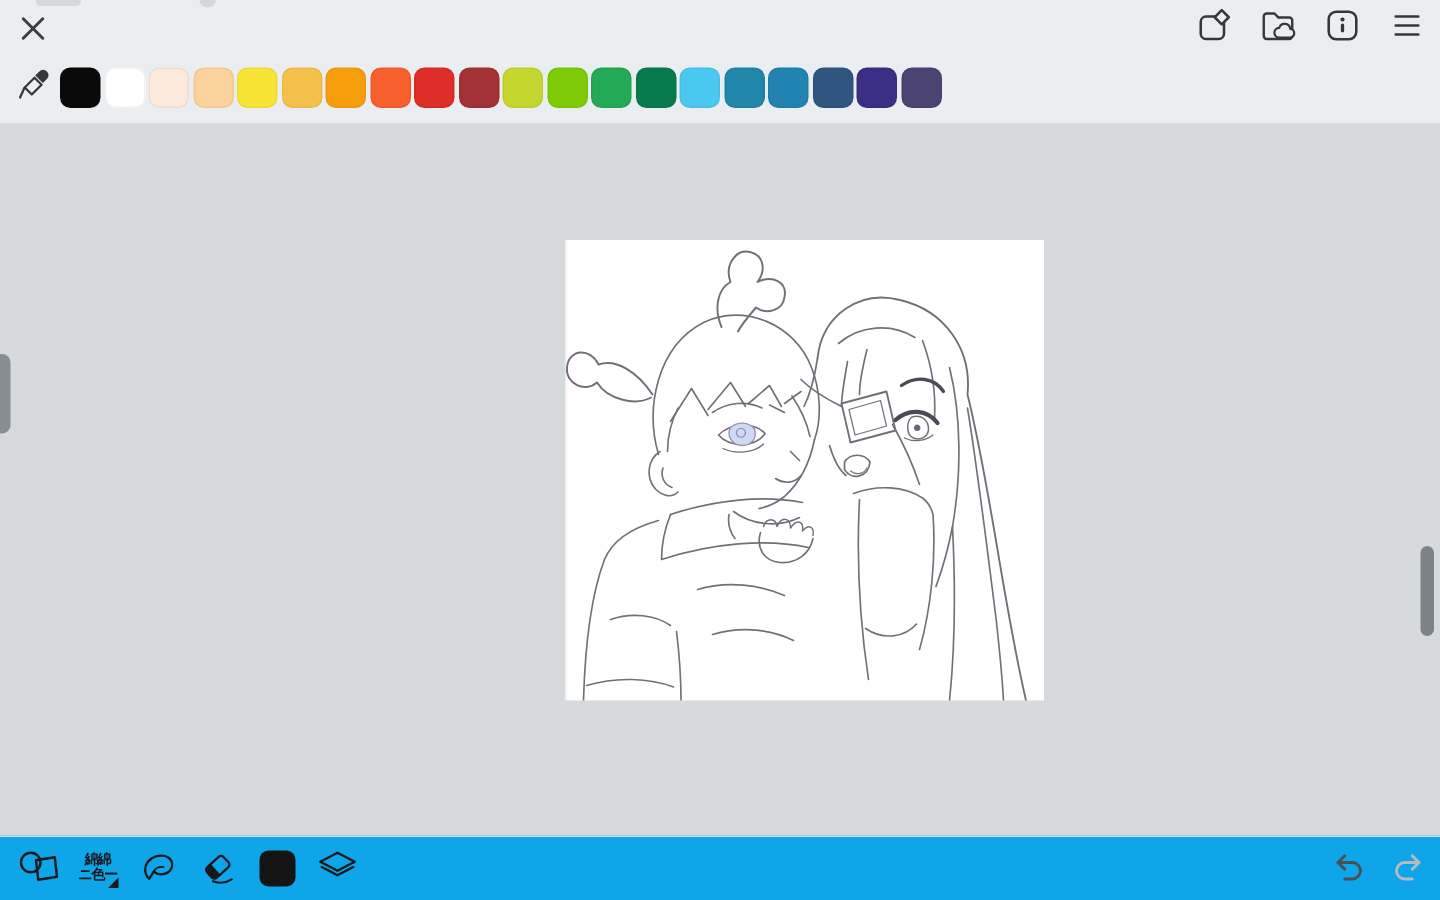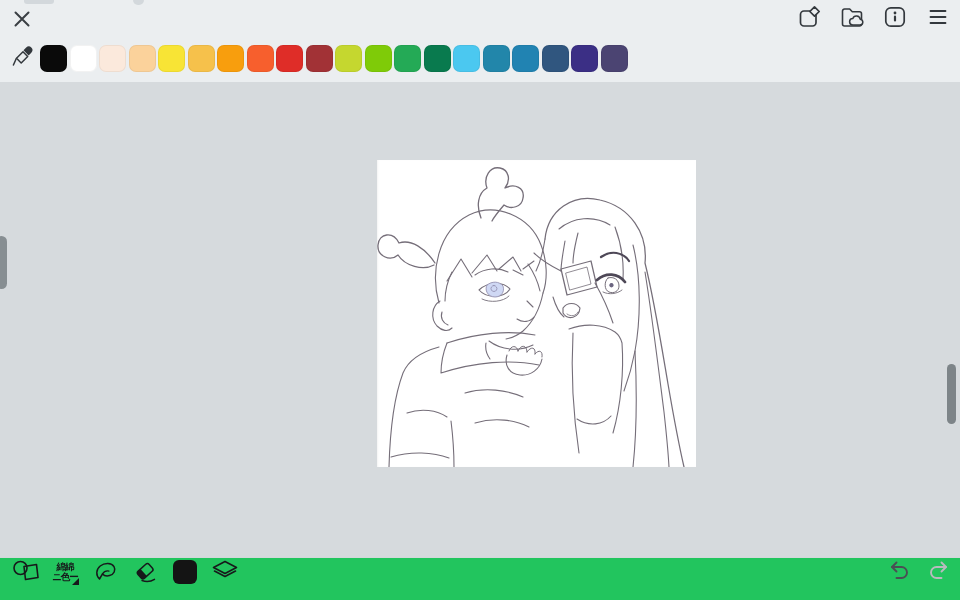--- a/index.html
+++ b/index.html
@@ -23,22 +23,22 @@
   
   .canvas-area{position:absolute;top:82px;left:0;right:0;bottom:43px;background:#d6dadd;}
   .drawing-canvas{position:absolute;left:377px;top:78px;width:319px;height:307px;background:#ffffff;
     box-shadow:inset 2px 0 3px -2px rgba(0,0,0,0.10);}
   .drawing-canvas svg{display:block;width:319px;height:307px;}
   .edge-handle{position:absolute;background:#878e92;border-radius:6px;cursor:pointer;}
   .edge-handle.left{left:-4px;top:154px;width:11px;height:53px;}
   .edge-handle.right{right:4px;top:282px;width:9px;height:60px;border-radius:5px;background:#7d8488;}
 
   
-  .bottom-bar{position:absolute;left:0;right:0;bottom:0;height:43px;background:#22c55e;
-    border-top:1px solid #d3d8da;box-sizing:border-box;display:flex;align-items:flex-start;z-index:3;}
+  .bottom-bar{position:absolute;left:0;right:0;bottom:0;height:43px;background:#0ea5e9;
+    border-top:1px solid #d3d8da;box-sizing:border-box;display:flex;align-items:center;z-index:3;}
   .tools-left{display:flex;gap:12px;align-items:center;padding-left:11px;}
   .tools-left .icon-btn{width:28px;height:28px;}
   .tools-right{margin-left:auto;display:flex;gap:12px;align-items:center;padding-right:9px;}
   .tools-right .icon-btn{width:26px;height:26px;}
 
   .brush-preset{position:relative;width:32px;height:28px;display:flex;flex-direction:column;
     align-items:center;justify-content:center;line-height:10px;}
   .brush-preset span{font-size:9.5px;font-weight:bold;color:#17191b;letter-spacing:-1px;white-space:nowrap;}
   .brush-preset .corner{position:absolute;right:0;bottom:1px;width:0;height:0;
     border-left:7px solid transparent;border-bottom:7px solid #17191b;}

